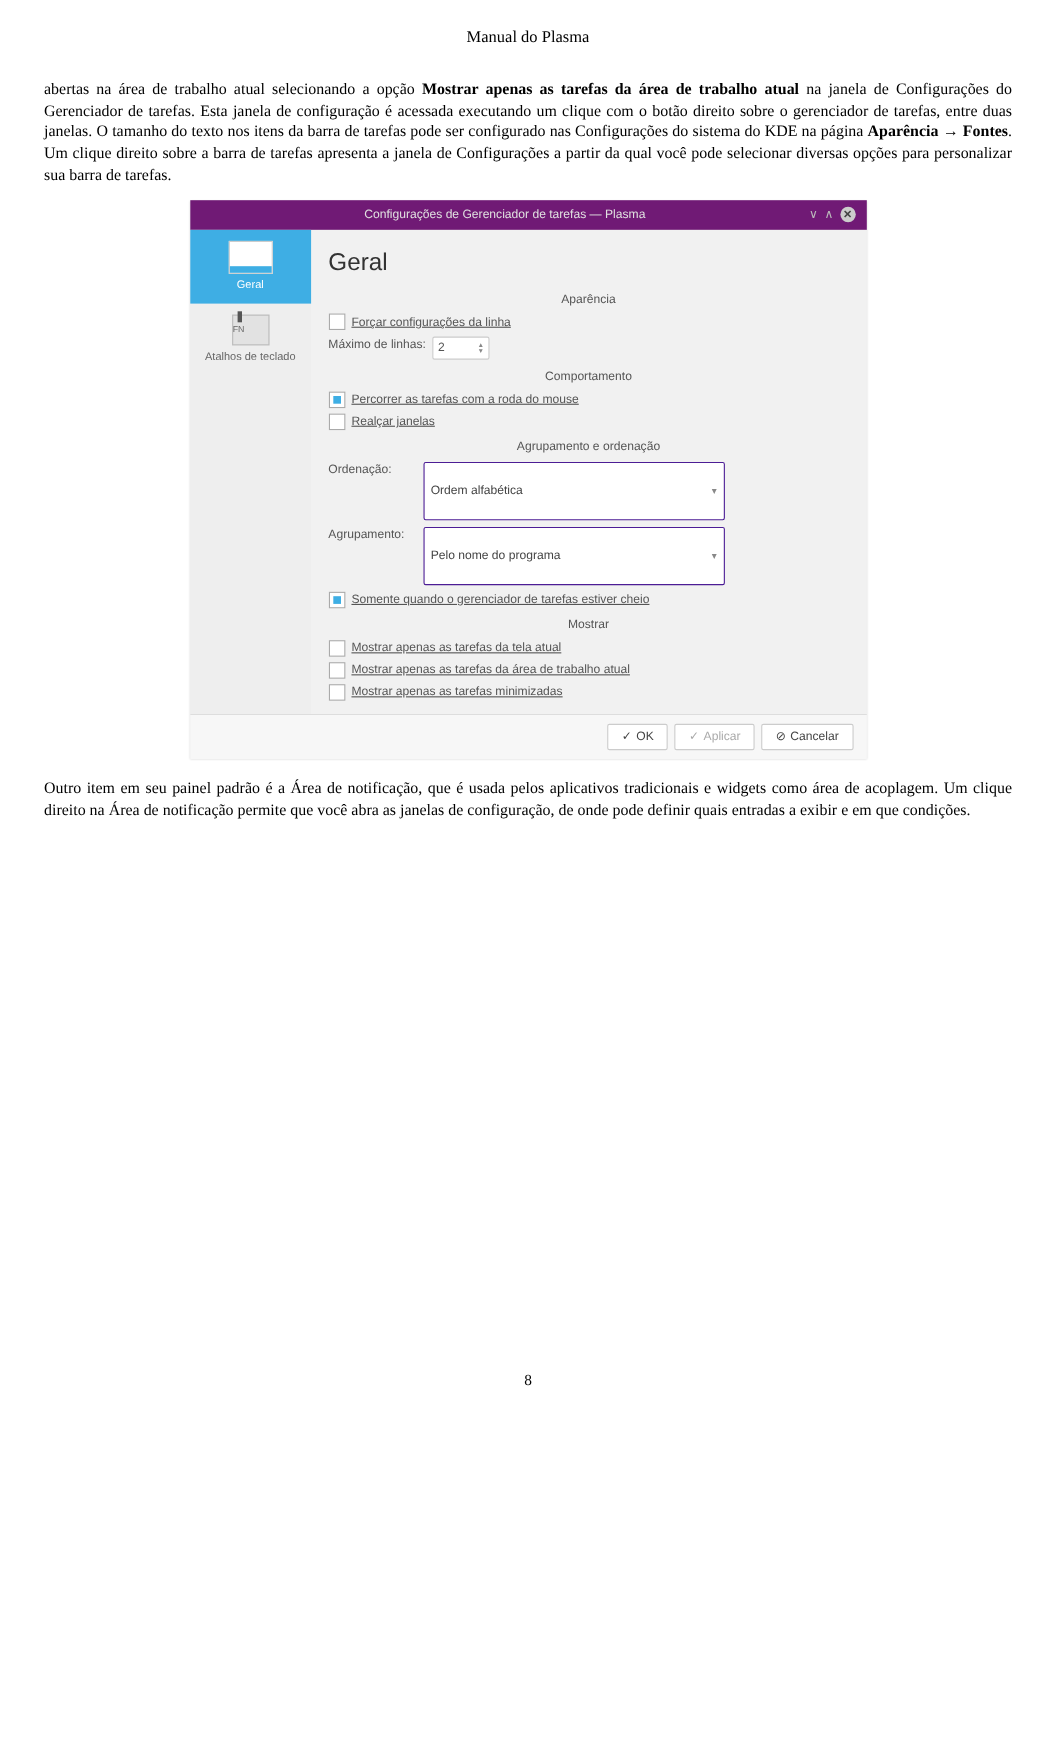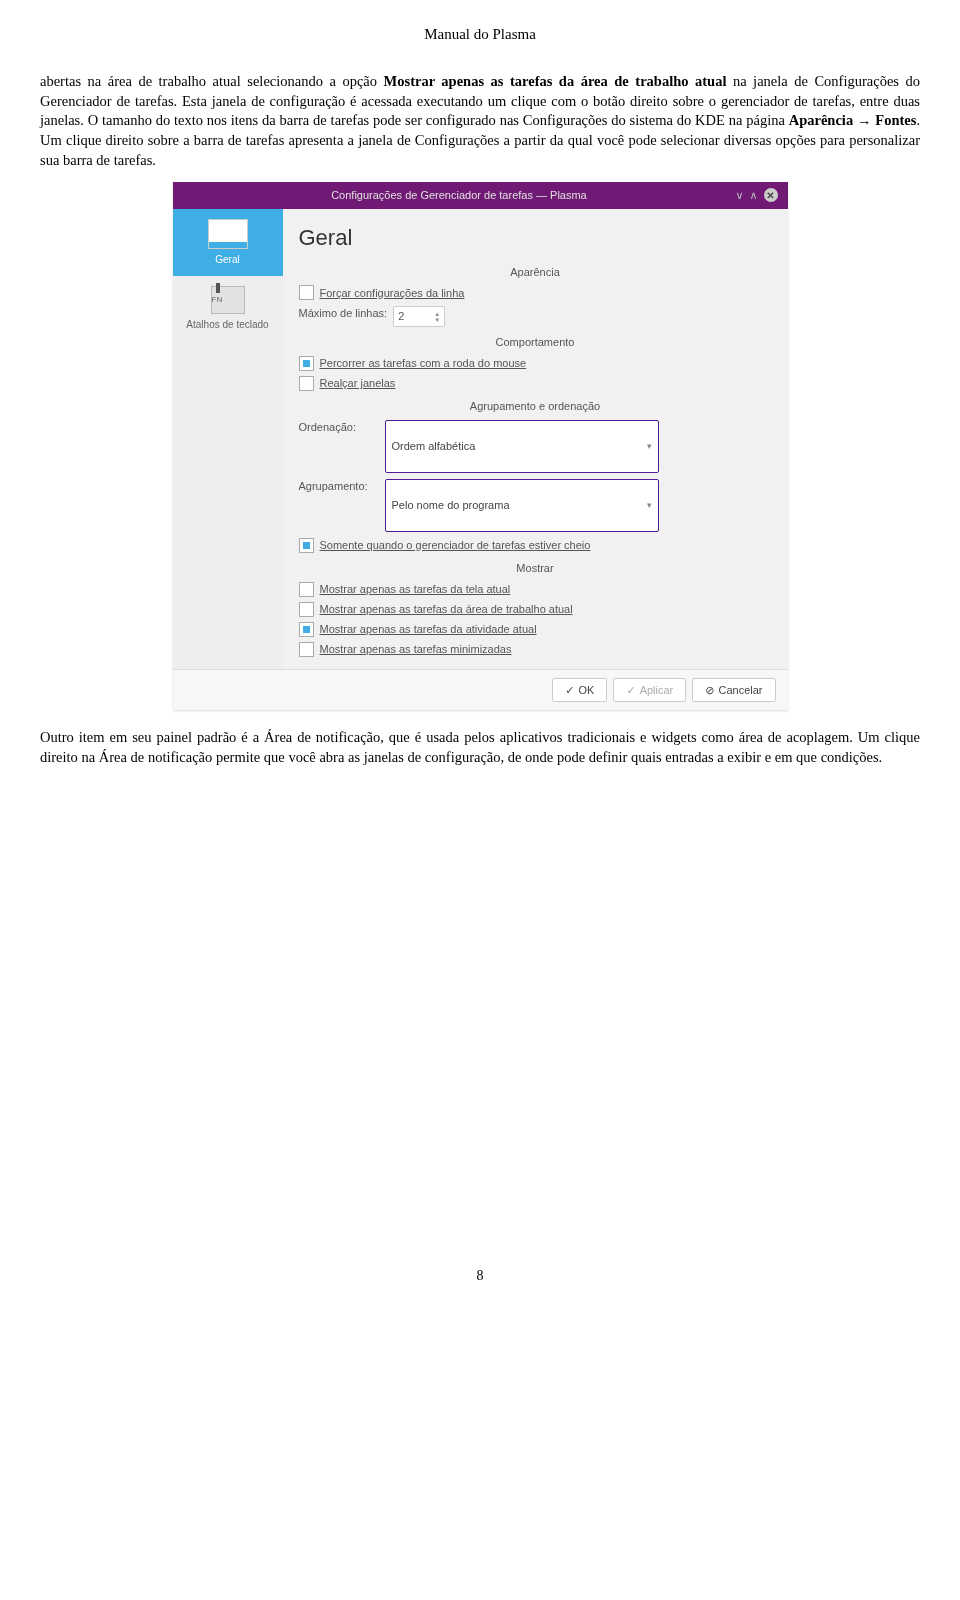--- a/index.html
+++ b/index.html
@@ -200,24 +200,20 @@
 
         <div class="section-label">Mostrar</div>
         <div class="checkbox-row">
           <span class="chk"></span>
           <span>Mostrar apenas as tarefas da tela atual</span>
         </div>
         <div class="checkbox-row">
           <span class="chk"></span>
           <span>Mostrar apenas as tarefas da área de trabalho atual</span>
         </div>
-        <div class="checkbox-row">
-          <span class="chk checked"></span>
-          <span>Mostrar apenas as tarefas da atividade atual</span>
-        </div>
         <div class="checkbox-row" style="margin-bottom:12px">
           <span class="chk"></span>
           <span>Mostrar apenas as tarefas minimizadas</span>
         </div>
       </div>
     </div>
     <div class="dialog-footer">
       <span class="btn">
         <span>✓</span>
         <span>OK</span>

